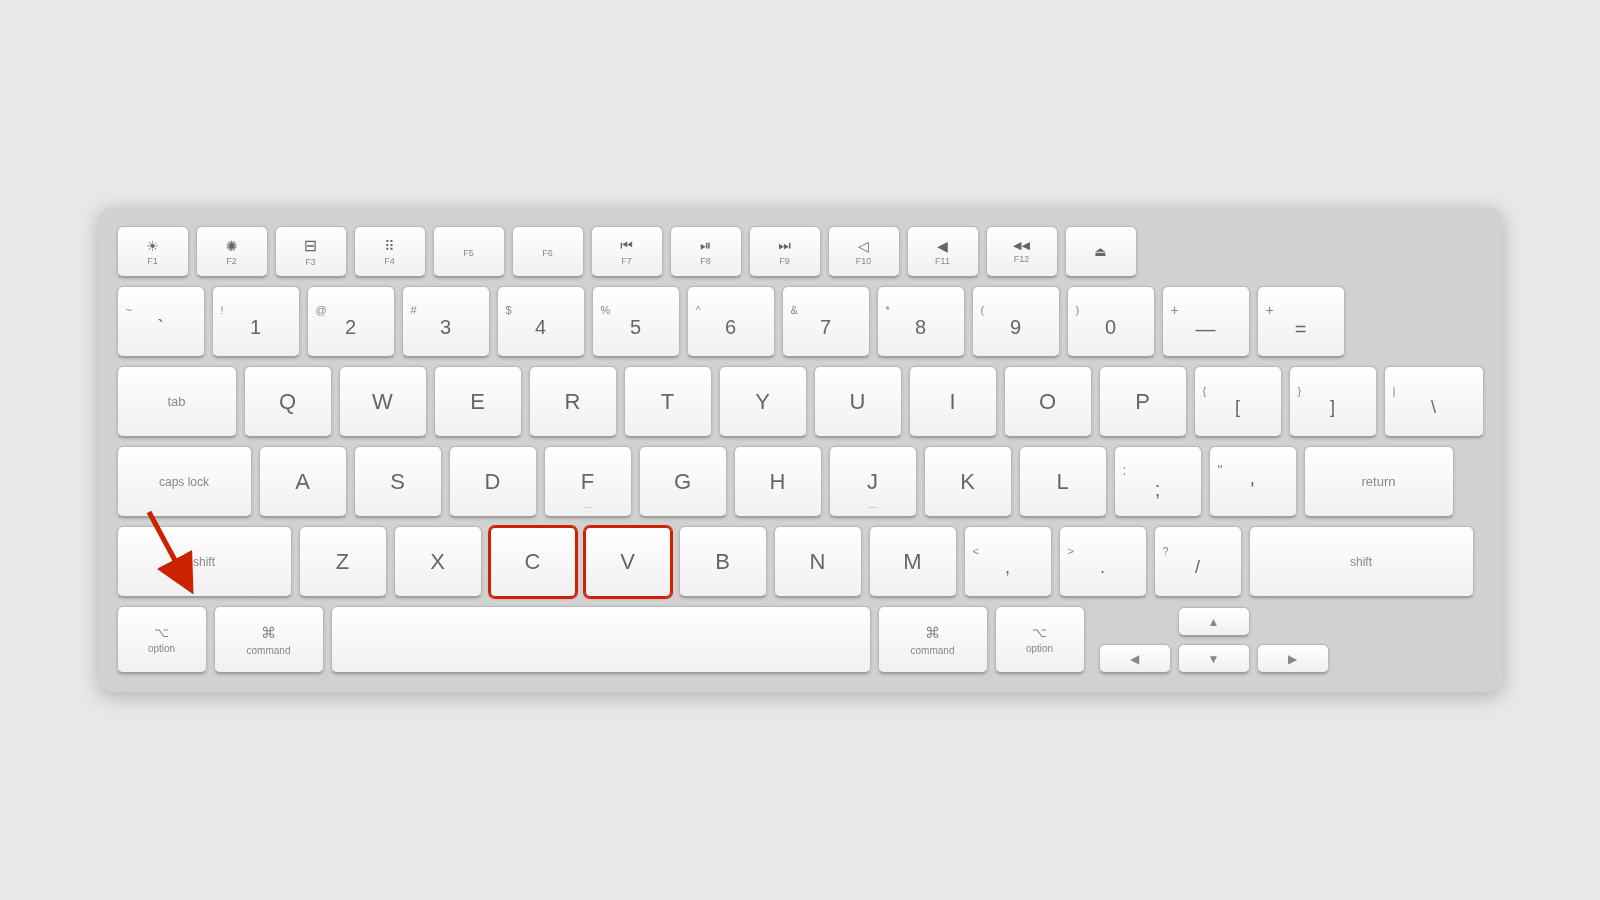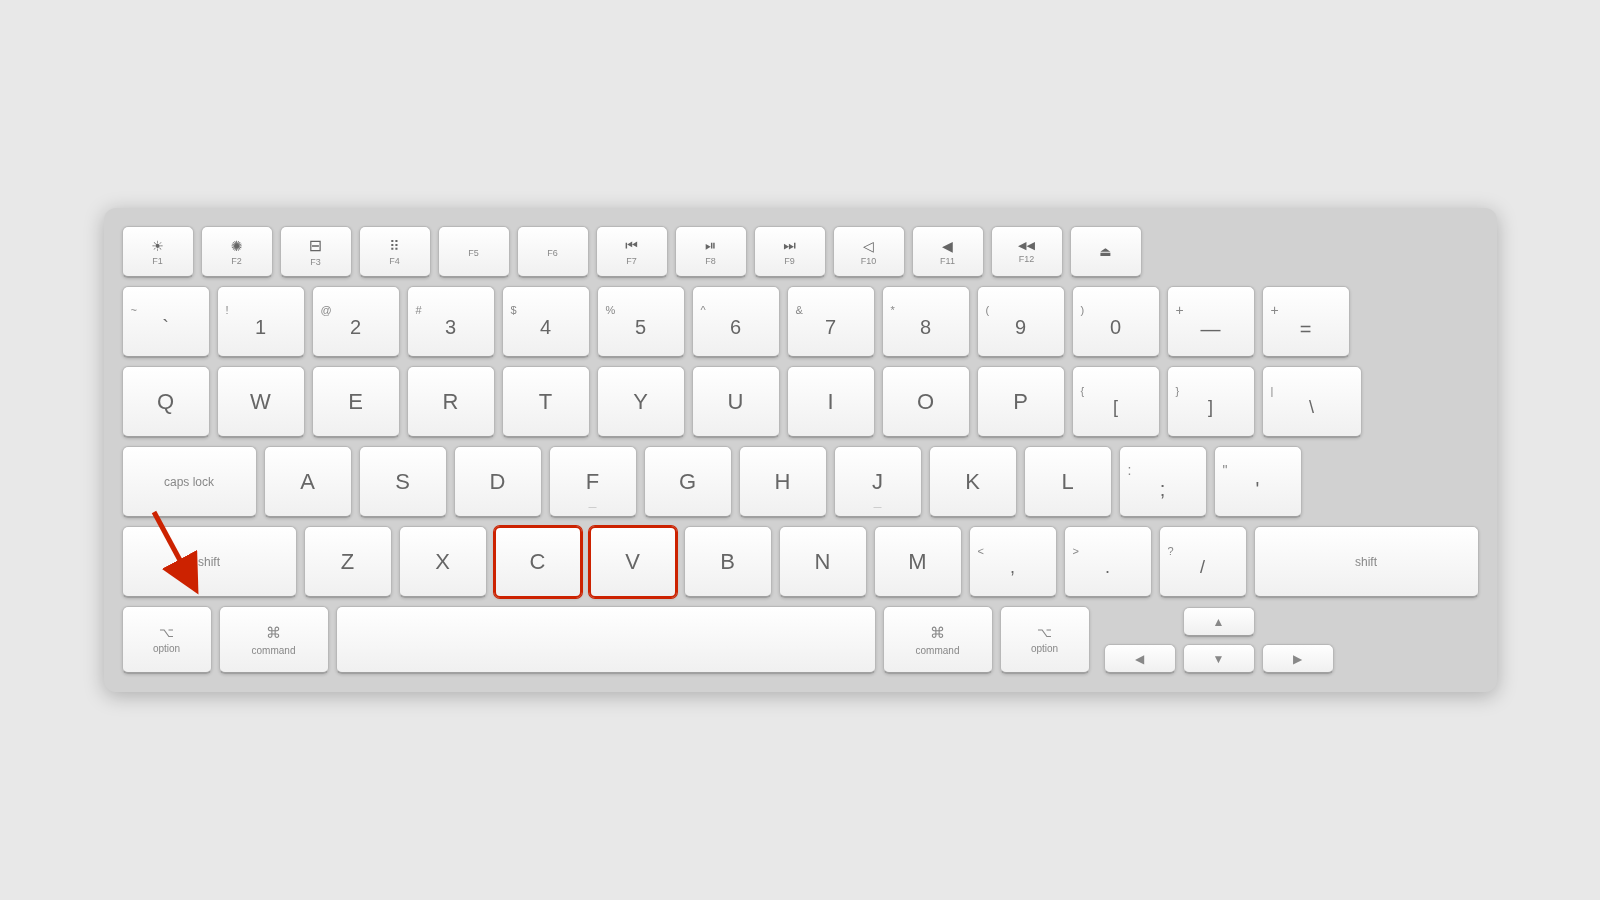--- a/index.html
+++ b/index.html
@@ -440,20 +440,23 @@
       <span class="top-char">+</span>
       <span class="main-char">—</span>
     </div>
     <div class="key key-num key-minus">
       <span class="top-char">+</span>
       <span class="main-char">=</span>
     </div>
   </div>
 
   <div class="key-row">
+    <div class="key key-tab">
+      <span>tab</span>
+    </div>
     <div class="key key-alpha">
         <span>Q</span>
       </div>
     <div class="key key-alpha">
         <span>W</span>
       </div>
     <div class="key key-alpha">
         <span>E</span>
       </div>
     <div class="key key-alpha">
@@ -524,20 +527,23 @@
     <div class="key key-alpha">
         <span>L</span>
       </div>
     <div class="key key-colon">
       <span class="top-char">:</span>
       <span class="main-char">;</span>
     </div>
     <div class="key key-quote">
       <span class="top-char">"</span>
       <span class="main-char">'</span>
+    </div>
+    <div class="key key-return">
+      <span>return</span>
     </div>
   </div>
 
   <div class="key-row">
     <div class="key key-shift-left">
       <span style="font-size:12px;color:#888;">shift</span>
     </div>
     <div class="key key-alpha">
         <span>Z</span>
       </div>

